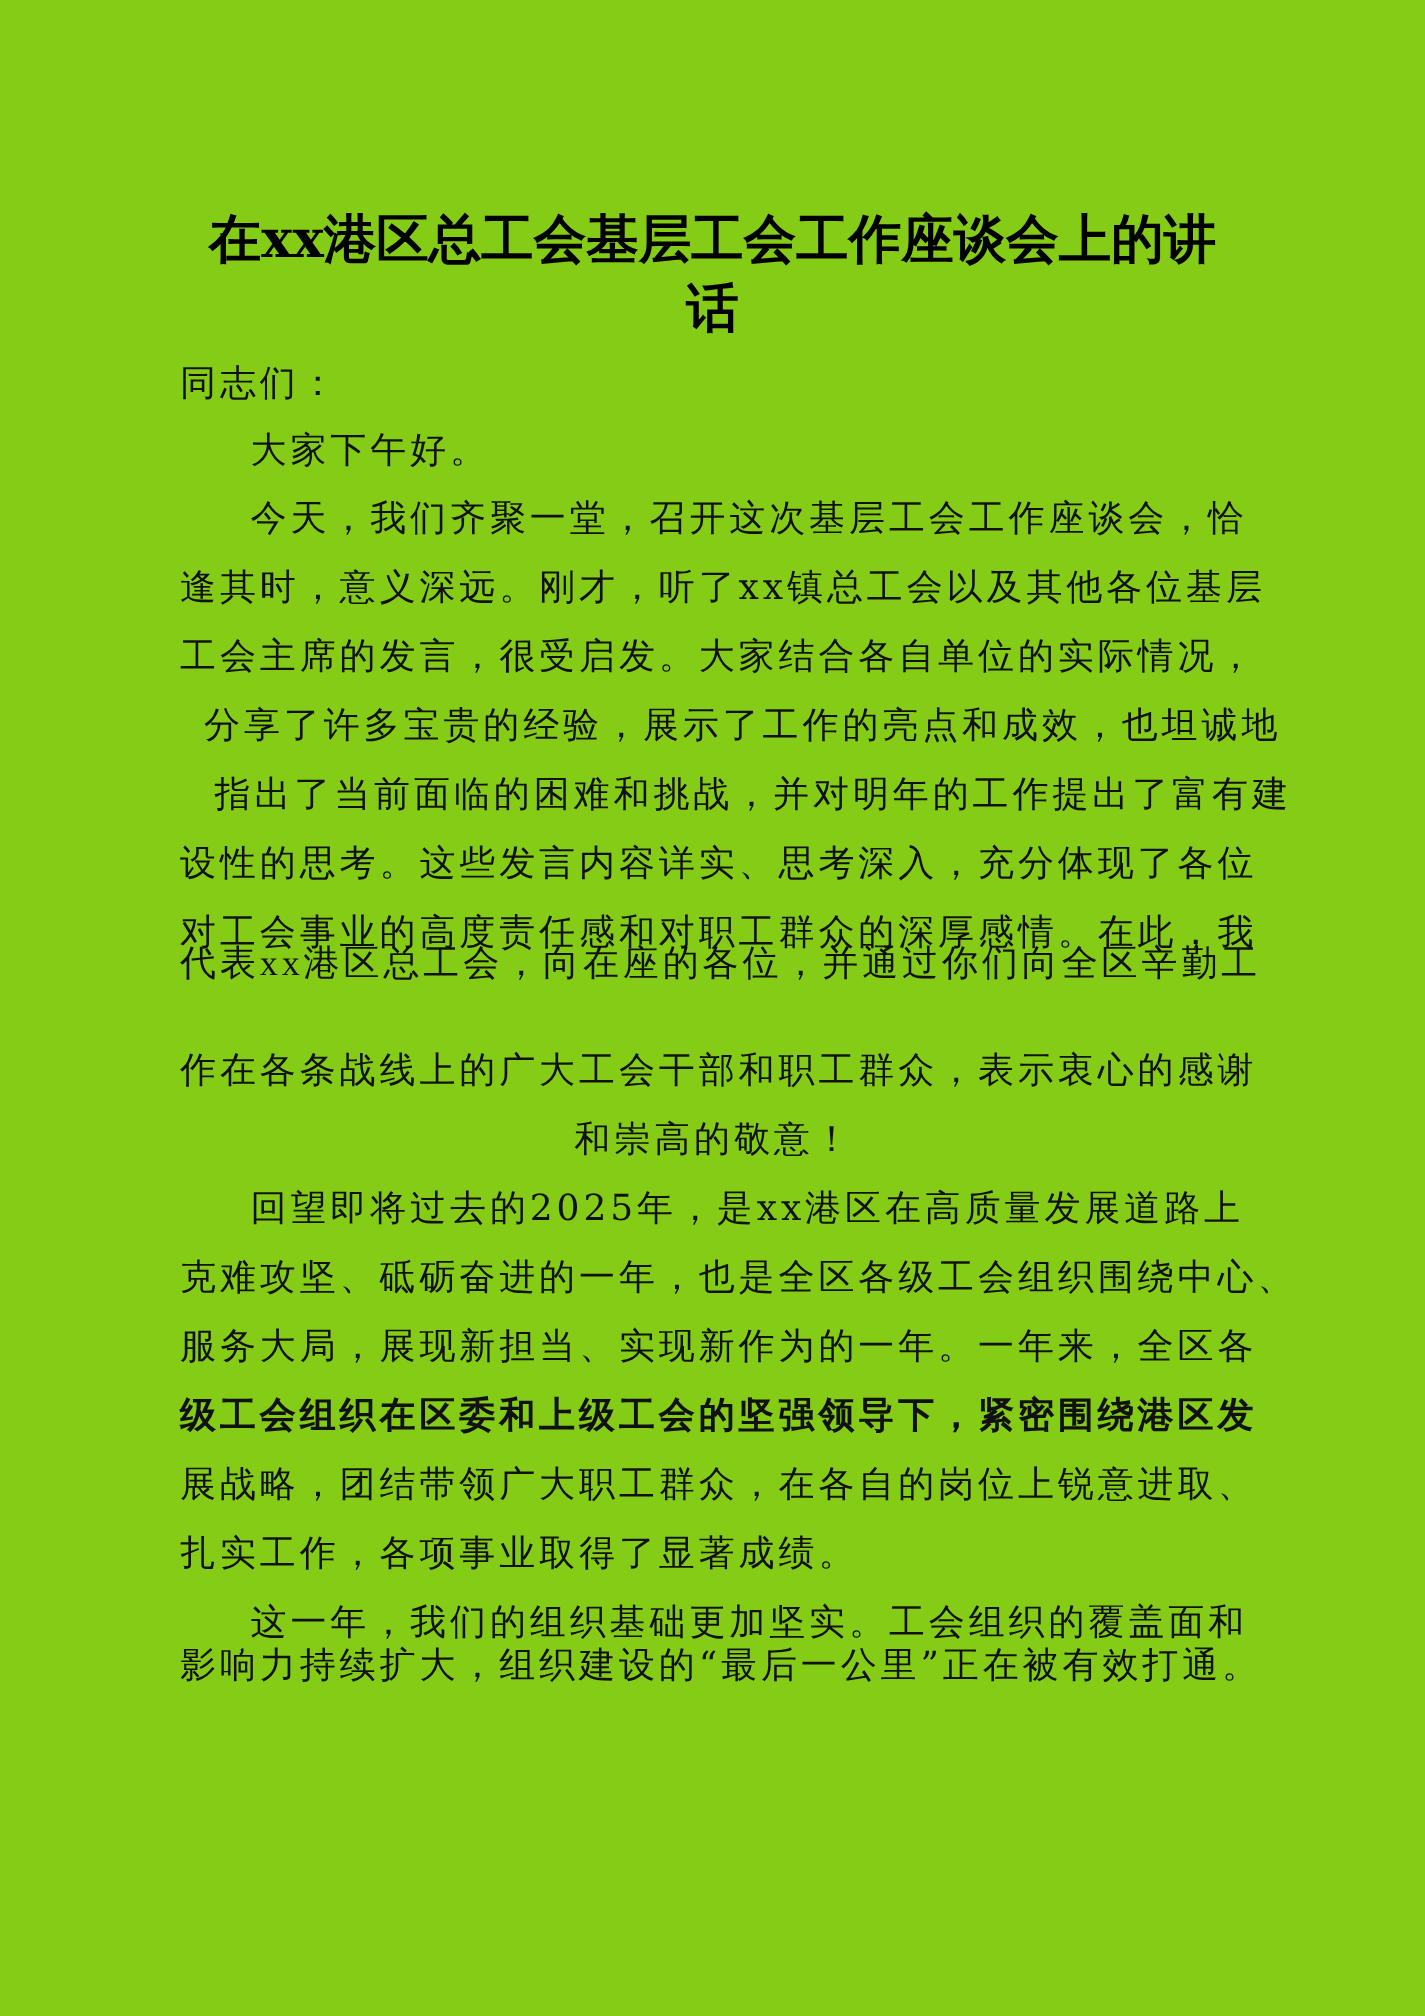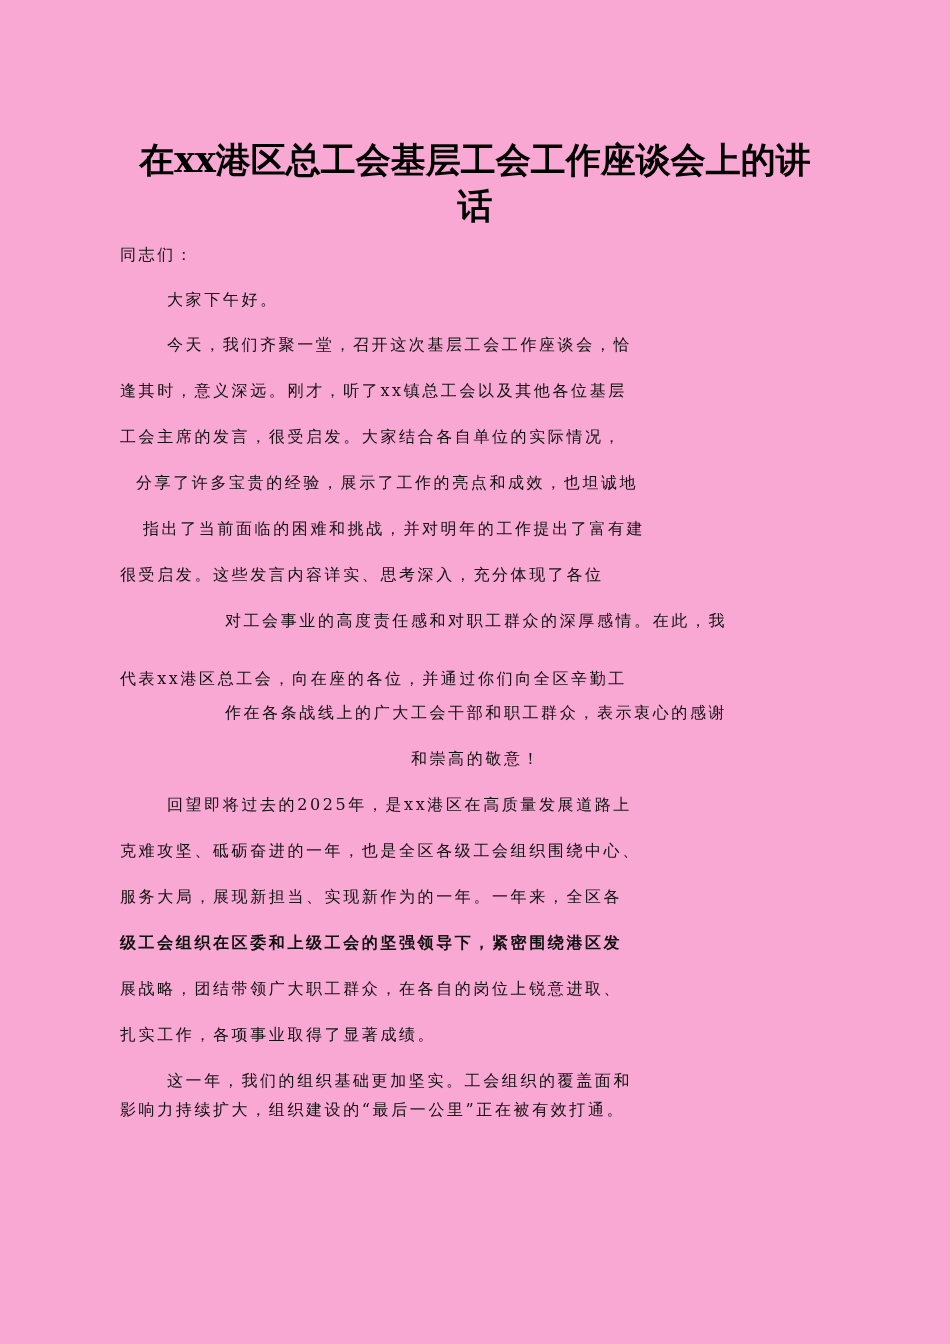--- a/index.html
+++ b/index.html
@@ -14,41 +14,41 @@
       overflow: hidden;
       font-family: "DejaVu Serif", "Liberation Serif", serif;
       color: #111111;
     }
     .page {
       position: absolute;
       left: 0;
       top: 0;
       width: 950px;
       height: 1344px;
-      background: #f9a8d4;
+      background: #84cc16;
     }
     .title {
       position: absolute;
       left: 100px;
       width: 750px;
       text-align: center;
       font-family: "DejaVu Serif", "Liberation Serif", serif;
       font-weight: bold;
       font-size: 35px;
       line-height: 48px;
       color: #000000;
       letter-spacing: 0px;
     }
     .title-line-1 { top: 136px; }
     .title-line-2 { top: 182px; }
     .line {
       position: absolute;
       left: 120px;
       width: 712px;
-      font-size: 16px;
+      font-size: 24px;
       line-height: 30px;
       white-space: nowrap;
       color: #111111;
       letter-spacing: 2.6px;
     }
     .line.indent { left: 167px; }
   </style>
 </head>
 <body>
 
@@ -58,23 +58,23 @@
 
   <div class="line" style="top:240px;">同志们：</div>
 
   <div id="body-lines">
       <div class="line indent" style="top: 285px;">大家下午好。</div>
       <div class="line indent" style="top: 330px;">今天，我们齐聚一堂，召开这次基层工会工作座谈会，恰</div>
       <div class="line" style="top: 376px;">逢其时，意义深远。刚才，听了xx镇总工会以及其他各位基层</div>
       <div class="line" style="top: 422px;">工会主席的发言，很受启发。大家结合各自单位的实际情况，</div>
       <div class="line" style="top: 468px; margin-left: 16px;">分享了许多宝贵的经验，展示了工作的亮点和成效，也坦诚地</div>
       <div class="line" style="top: 514px; margin-left: 23px;">指出了当前面临的困难和挑战，并对明年的工作提出了富有建</div>
-      <div class="line" style="top: 560px;">很受启发。这些发言内容详实、思考深入，充分体现了各位</div>
+      <div class="line" style="top: 560px;">设性的思考。这些发言内容详实、思考深入，充分体现了各位</div>
       <div class="line" style="top: 606px; text-align: center;">对工会事业的高度责任感和对职工群众的深厚感情。在此，我</div>
-      <div class="line" style="top: 664px;">代表xx港区总工会，向在座的各位，并通过你们向全区辛勤工</div>
+      <div class="line" style="top: 628px; font-family: Liberation Serif, serif;">代表xx港区总工会，向在座的各位，并通过你们向全区辛勤工</div>
       <div class="line" style="top: 698px; text-align: center;">作在各条战线上的广大工会干部和职工群众，表示衷心的感谢</div>
       <div class="line" style="top: 744px; text-align: center;">和崇高的敬意！</div>
       <div class="line indent" style="top: 790px;">回望即将过去的2025年，是xx港区在高质量发展道路上</div>
       <div class="line" style="top: 836px;">克难攻坚、砥砺奋进的一年，也是全区各级工会组织围绕中心、</div>
       <div class="line" style="top: 882px;">服务大局，展现新担当、实现新作为的一年。一年来，全区各</div>
       <div class="line" style="top: 928px; font-weight: bold;">级工会组织在区委和上级工会的坚强领导下，紧密围绕港区发</div>
       <div class="line" style="top: 974px;">展战略，团结带领广大职工群众，在各自的岗位上锐意进取、</div>
       <div class="line" style="top: 1020px;">扎实工作，各项事业取得了显著成绩。</div>
       <div class="line indent" style="top: 1066px;">这一年，我们的组织基础更加坚实。工会组织的覆盖面和</div>
       <div class="line" style="top: 1067px; margin-top: 28px;">影响力持续扩大，组织建设的“最后一公里”正在被有效打通。</div>

